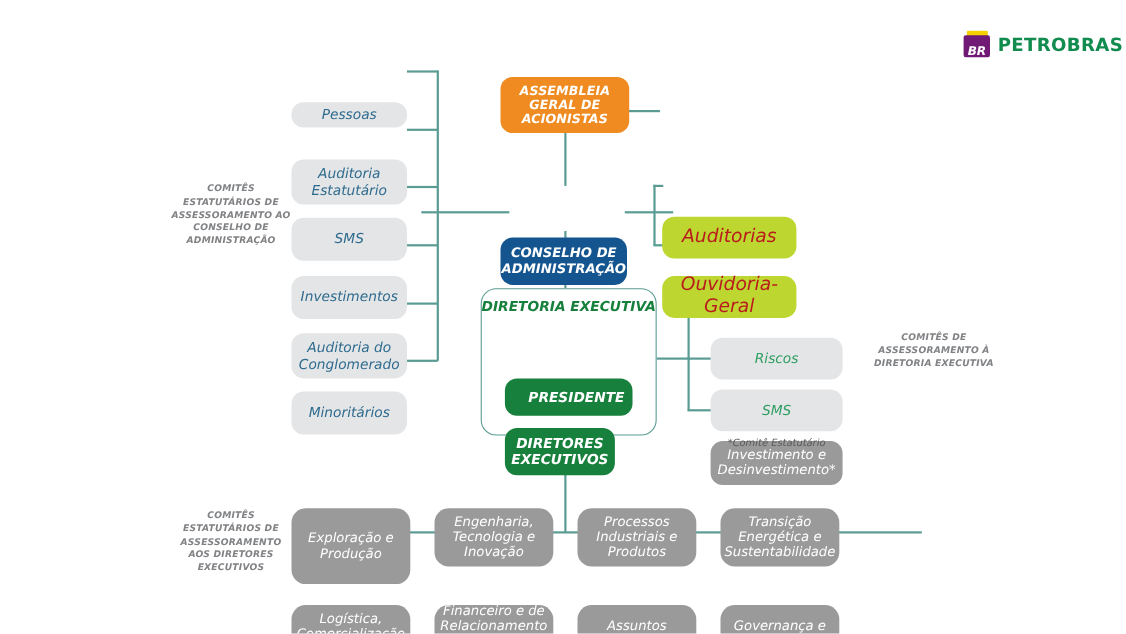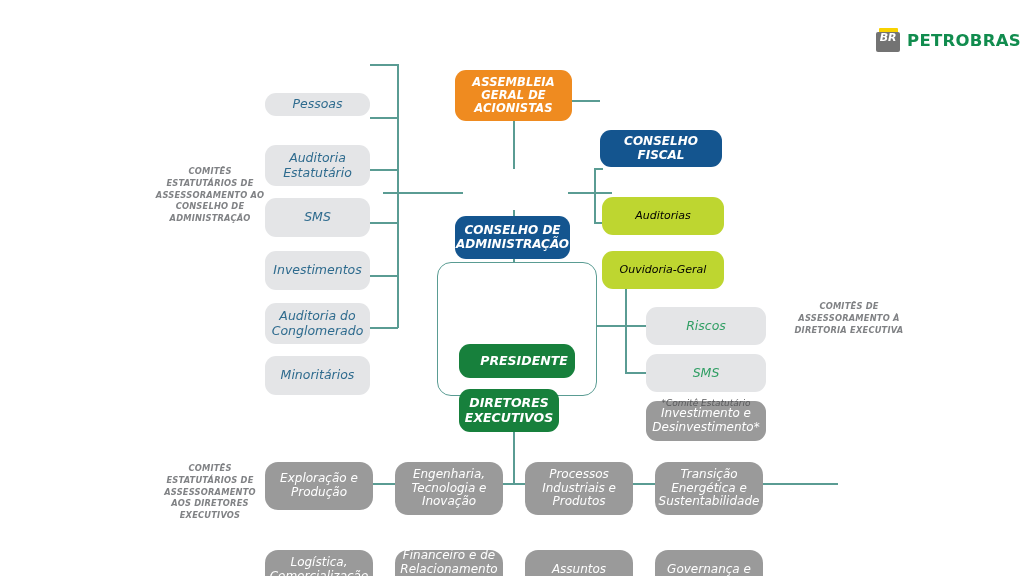--- a/index.html
+++ b/index.html
@@ -33,22 +33,22 @@
     background: #ef8b20; color: #ffffff;
     font-weight: bold; font-size: 11.5px; letter-spacing: .1px;
     border-radius: 11px;
   }
   .n-blue {
     background: #14558f; color: #ffffff;
     font-weight: bold; font-size: 12px;
     border-radius: 11px;
   }
   .n-lime {
-    background: #bed630; color: #000000;
-    font-size: 11px; border-radius: 11px;
+    background: #bed630; color: #b91c1c;
+    font-size: 17px; border-radius: 11px;
   }
   .n-greybox {
     background: #e4e5e7; color: #2e6b8e;
     font-size: 12.5px; border-radius: 11px;
   }
   .n-greybox-green {
     background: #e4e5e7; color: #2f9e63;
     font-size: 12.5px; border-radius: 11px;
   }
   .n-darkgrey {
@@ -98,22 +98,22 @@
 
   
   .logo { position: absolute; display: flex; align-items: center; z-index: 8; }
   .logo-mark { position: relative; width: 24px; height: 24px; }
   .logo-yellow {
     position: absolute; top: 0; left: 2.5px;
     width: 19px; height: 6px; background: #f8d200; border-radius: 1px;
   }
   .logo-green {
     position: absolute; top: 4px; left: 0;
-    width: 24px; height: 20px; background: #737373; border-radius: 2px;
-    display: flex; align-items: flex-start; justify-content: center;
+    width: 24px; height: 20px; background: #701a75; border-radius: 2px;
+    display: flex; align-items: flex-end; justify-content: center;
   }
   .logo-br {
     color: #ffffff; font-weight: bold; font-size: 11px;
     font-style: italic; letter-spacing: -.3px; line-height: 1;
   }
   .logo-word {
     margin-left: 7px; color: #118c4e;
     font-weight: bold; font-size: 16.5px; letter-spacing: .3px;
   }
 </style>
@@ -166,44 +166,44 @@
   <div class="ln lnv" style="left:578px; top:467px; height:17px;"></div>
   <div class="ln lnv" style="left:708px; top:467px; height:17px;"></div>
 
   <div class="ln lnv" style="left:318px; top:483px; height:19px;"></div>
   <div class="ln lnv" style="left:448px; top:483px; height:19px;"></div>
   <div class="ln lnv" style="left:578px; top:483px; height:19px;"></div>
   <div class="ln lnv" style="left:708px; top:483px; height:19px;"></div>
 
   <div class="node n-assembleia" style="left:455px; top:22px; width:117px; height:51px;">ASSEMBLEIA GERAL DE ACIONISTAS</div>
 
-  <div class="node n-blue" style="left:600px; top:82px; width:122px; height:37px;">CONSELHO FISCAL</div>
 
   <div class="node n-blue" style="left:455px; top:168px; width:115px; height:43px;">CONSELHO DE ADMINISTRAÇÃO</div>
 
   <div class="node n-lime" style="left:602px; top:149px; width:122px; height:38px;">Auditorias</div>
   <div class="node n-lime" style="left:602px; top:203px; width:122px; height:38px;">Ouvidoria-Geral</div>
 
   <div class="node n-greybox" style="left:265px; top:45px; width:105px; height:23px;">Pessoas</div>
   <div class="node n-greybox" style="left:265px; top:97px; width:105px; height:41px;">Auditoria Estatutário</div>
   <div class="node n-greybox" style="left:265px; top:150px; width:105px; height:39px;">SMS</div>
   <div class="node n-greybox" style="left:265px; top:203px; width:105px; height:39px;">Investimentos</div>
   <div class="node n-greybox" style="left:265px; top:255px; width:105px; height:41px;">Auditoria do Conglomerado</div>
   <div class="node n-greybox" style="left:265px; top:308px; width:105px; height:39px;">Minoritários</div>
 
   <div class="de-container" style="left:437px; top:262px; width:160px; height:134px;"></div>
+  <div class="de-title" style="left:437px; top:271px; width:160px;">DIRETORIA EXECUTIVA</div>
   <div class="node n-green" style="left:459px; top:296px; width:116px; height:34px;padding-left:20px;">PRESIDENTE</div>
   <div class="node n-green" style="left:459px; top:341px; width:100px; height:43px;">DIRETORES EXECUTIVOS</div>
 
   <div class="node n-greybox-green" style="left:646px; top:259px; width:120px; height:38px;">Riscos</div>
   <div class="node n-greybox-green" style="left:646px; top:306px; width:120px; height:38px;">SMS</div>
   <div class="node n-darkgrey" style="left:646px; top:353px; width:120px; height:40px;">Investimento e Desinvestimento*</div>
   <div class="footnote" style="left:646px; top:398px; width:120px;">*Comitê Estatutário</div>
 
-  <div class="node n-medgrey" style="left:265px; top:414px; width:108px; height:48px;">Exploração e Produção</div>
+  <div class="node n-medgrey" style="left:265px; top:414px; width:108px; height:69px;">Exploração e Produção</div>
   <div class="node n-medgrey" style="left:395px; top:414px; width:108px; height:53px;">Engenharia, Tecnologia e Inovação</div>
   <div class="node n-medgrey" style="left:525px; top:414px; width:108px; height:53px;">Processos Industriais e Produtos</div>
   <div class="node n-medgrey" style="left:655px; top:414px; width:108px; height:53px;">Transição Energética e Sustentabilidade</div>
 
   <div class="node n-medgrey" style="left:265px; top:502px; width:108px; height:53px;">Logística, Comercialização e Mercados</div>
   <div class="node n-medgrey" style="left:395px; top:502px; width:108px; height:53px;">Financeiro e de Relacionamento com Investidores</div>
   <div class="node n-medgrey" style="left:525px; top:502px; width:108px; height:53px;">Assuntos Corporativos</div>
   <div class="node n-medgrey" style="left:655px; top:502px; width:108px; height:53px;">Governança e Conformidade</div>
 
   <div class="caption" style="left:155px; top:166px; width:110px;">COMITÊS ESTATUTÁRIOS DE ASSESSORAMENTO AO CONSELHO DE ADMINISTRAÇÃO</div>

